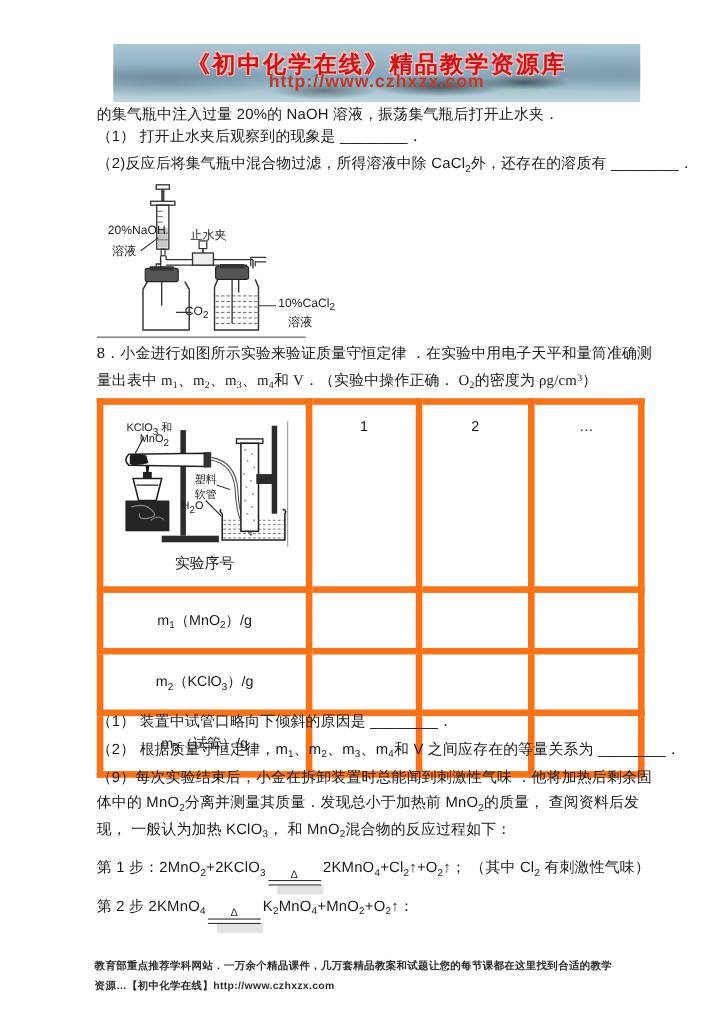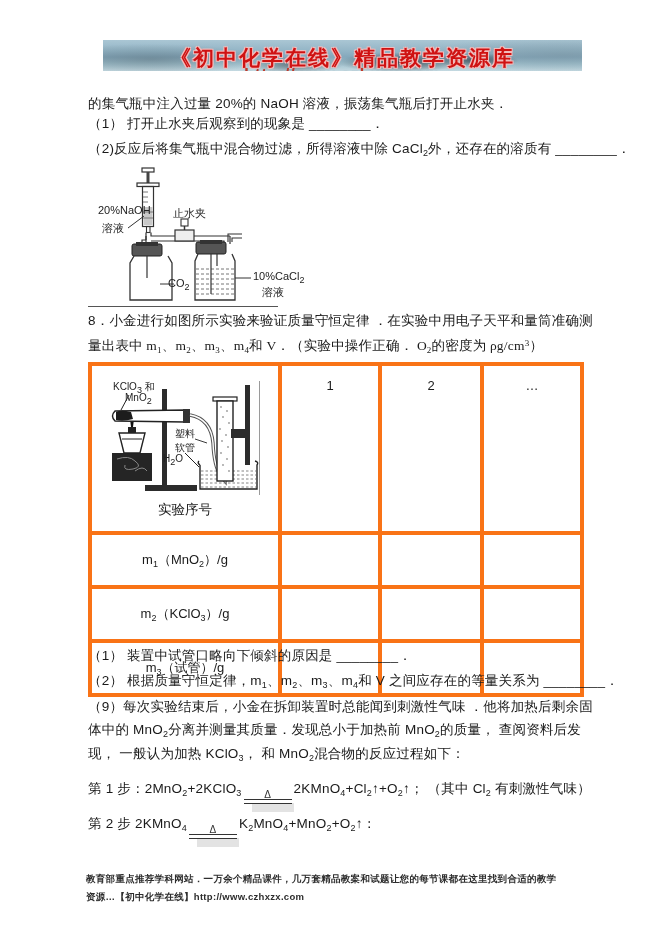--- a/index.html
+++ b/index.html
@@ -8,21 +8,21 @@
     font-family:"Liberation Sans","DejaVu Sans",sans-serif;color:#1a1a1a;
     overflow:hidden;
   }
   .abs{position:absolute;}
   .tline{font-size:13.5px;line-height:16px;white-space:nowrap;letter-spacing:0.2px;}
   sub{font-size:9px;vertical-align:-3px;line-height:0;}
   sup{font-size:9px;vertical-align:4px;line-height:0;}
 
   
   .banner{
-    left:103px;top:40px;width:479px;height:31px;overflow:hidden;
+    left:103px;top:40px;width:479px;height:53px;overflow:hidden;
     background:
       radial-gradient(ellipse 90px 14px at 62% 72%, rgba(35,45,52,.75), rgba(35,45,52,0) 70%),
       radial-gradient(ellipse 60px 10px at 78% 66%, rgba(40,52,60,.7), rgba(40,52,60,0) 70%),
       radial-gradient(ellipse 70px 12px at 40% 80%, rgba(45,58,66,.55), rgba(45,58,66,0) 70%),
       radial-gradient(ellipse 160px 22px at 10% 62%, rgba(90,110,120,.5), rgba(90,110,120,0) 70%),
       radial-gradient(ellipse 200px 26px at 96% 48%, rgba(120,145,158,.55), rgba(120,145,158,0) 70%),
       linear-gradient(180deg,#aac6d4 0%,#93b5c6 35%,#84a8bc 55%,#9fc0cd 75%,#c4d9e1 100%);
   }
   .banner-title{
     position:absolute;left:0;right:0;top:4px;text-align:center;
@@ -35,21 +35,21 @@
     font-size:16px;font-weight:bold;color:#c2392a;letter-spacing:1px;
     text-shadow:0 0 1px #8898a4;
   }
 
   
   .dlabel{position:absolute;font-size:11px;white-space:nowrap;color:#222;}
   .dlabel-s{position:absolute;font-size:10px;white-space:nowrap;color:#222;}
 
   
   table.exp{border-collapse:collapse;table-layout:fixed;}
-  table.exp td{border:4px solid #f97316;padding:12px;font-size:13px;color:#1a1a1a;margin-top:10px;}
+  table.exp td{border:6px solid #f97316;padding:12px;font-size:13px;color:#1a1a1a;margin-top:10px;}
   td.rowlabel{text-align:center;vertical-align:middle;height:26px;white-space:nowrap;}
   td.hcell{text-align:center;vertical-align:top;font-size:13px;padding-top:2px;}
   .serial-label{text-align:center;font-size:13.5px;margin-top:6px;}
   .diag2wrap{position:relative;width:152px;height:114px;margin:3px 0 0 3px;border-right:1px solid #9a9a9a;}
 
   
   .eq{font-size:13.5px;white-space:nowrap;letter-spacing:0.2px;}
   .cond{display:inline-block;vertical-align:-5px;margin:0 2px;text-align:center;position:relative;}
   .cond .ghost{position:absolute;left:8px;top:13px;width:42px;height:9px;background:#e3e3e3;}
   .cond .d{display:block;font-size:10px;line-height:9px;color:#333;position:relative;}

